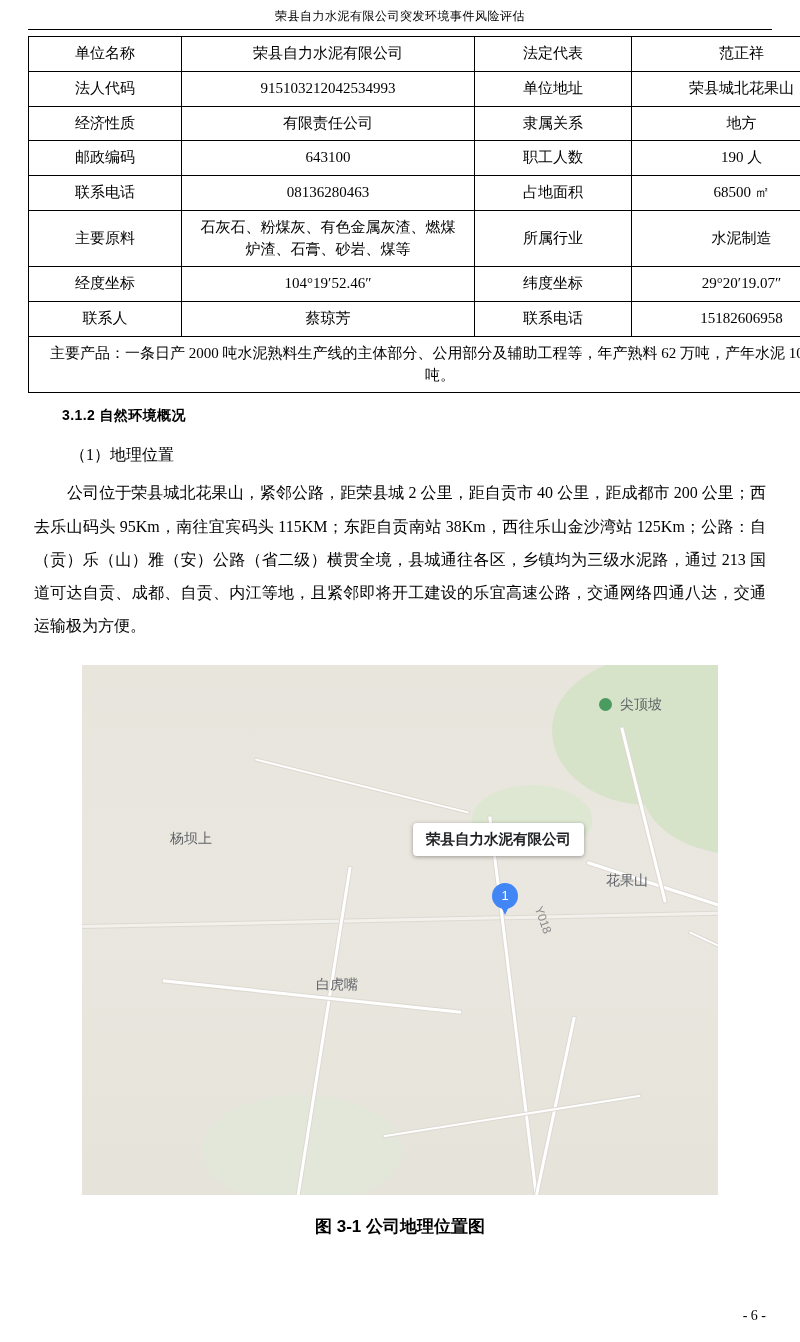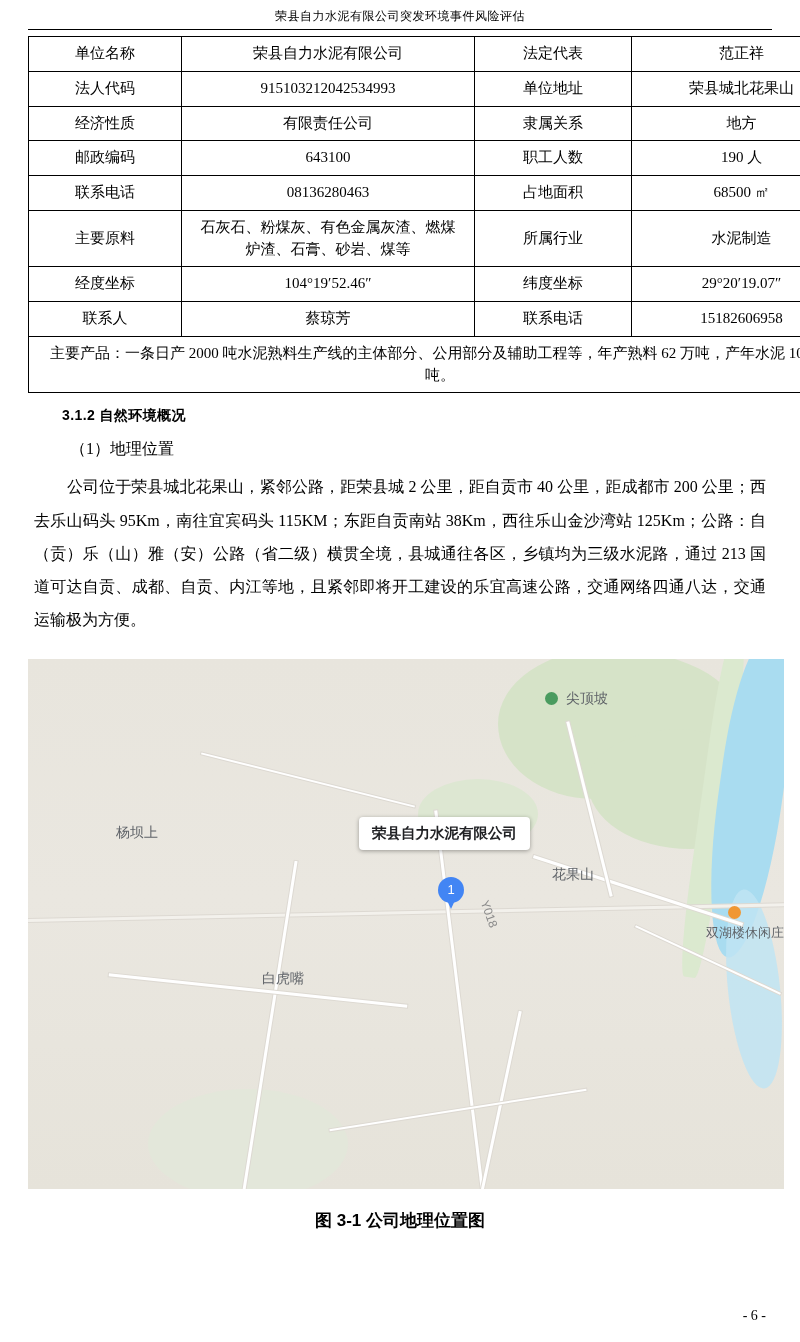--- a/index.html
+++ b/index.html
@@ -64,34 +64,34 @@
   
   .h3 {
     font-family: "Liberation Sans", "DejaVu Sans", sans-serif;
     font-weight: bold;
     font-size: 14px;
     margin: 14px 0 0 34px;
     letter-spacing: 0.4px;
   }
   .h4 {
     font-size: 16px;
-    margin: 14px 0 0 42px;
+    margin: 20px 0 0 42px;
   }
   .para {
     font-size: 16px;
     line-height: 2.08;
     margin: 10px 6px 0 6px;
     text-indent: 33px;
     text-align: justify;
     text-justify: inter-ideograph;
   }
   
   .figure {
     position: relative;
-    width: 756px;
+    width: 636px;
     height: 530px;
     margin: 22px auto 0 auto;
     overflow: hidden;
     background: #e9e6df;
   }
   .map-base {
     position: absolute;
     inset: 0;
     background:
       linear-gradient(180deg, #e8e5dd 0%, #eae7e0 45%, #e6e3da 100%);

